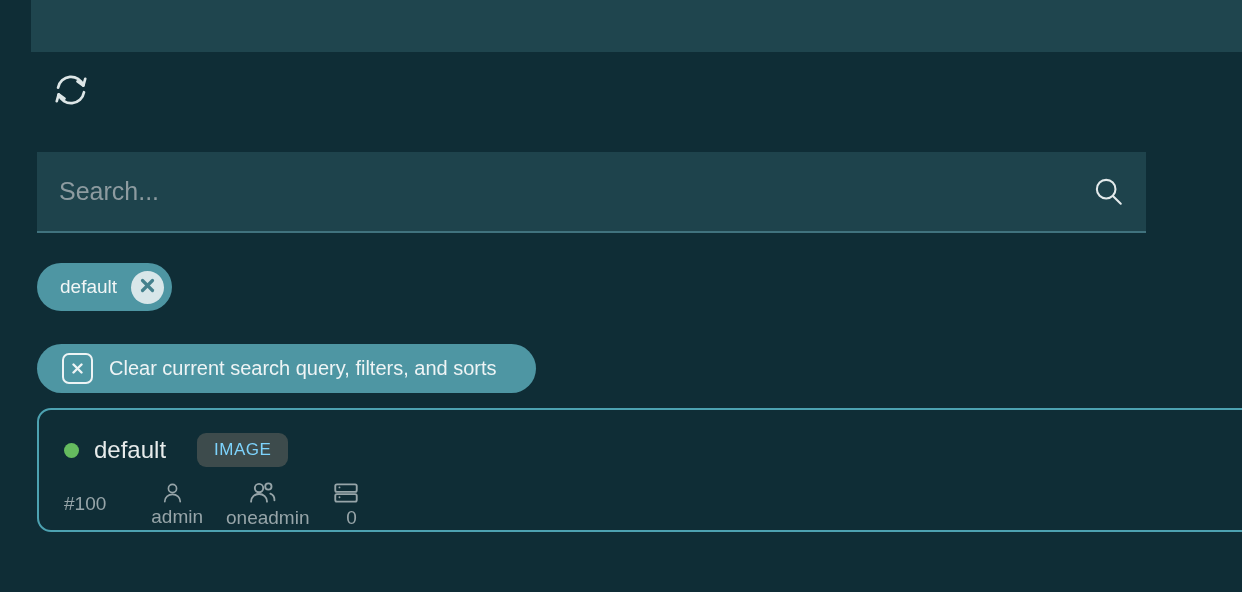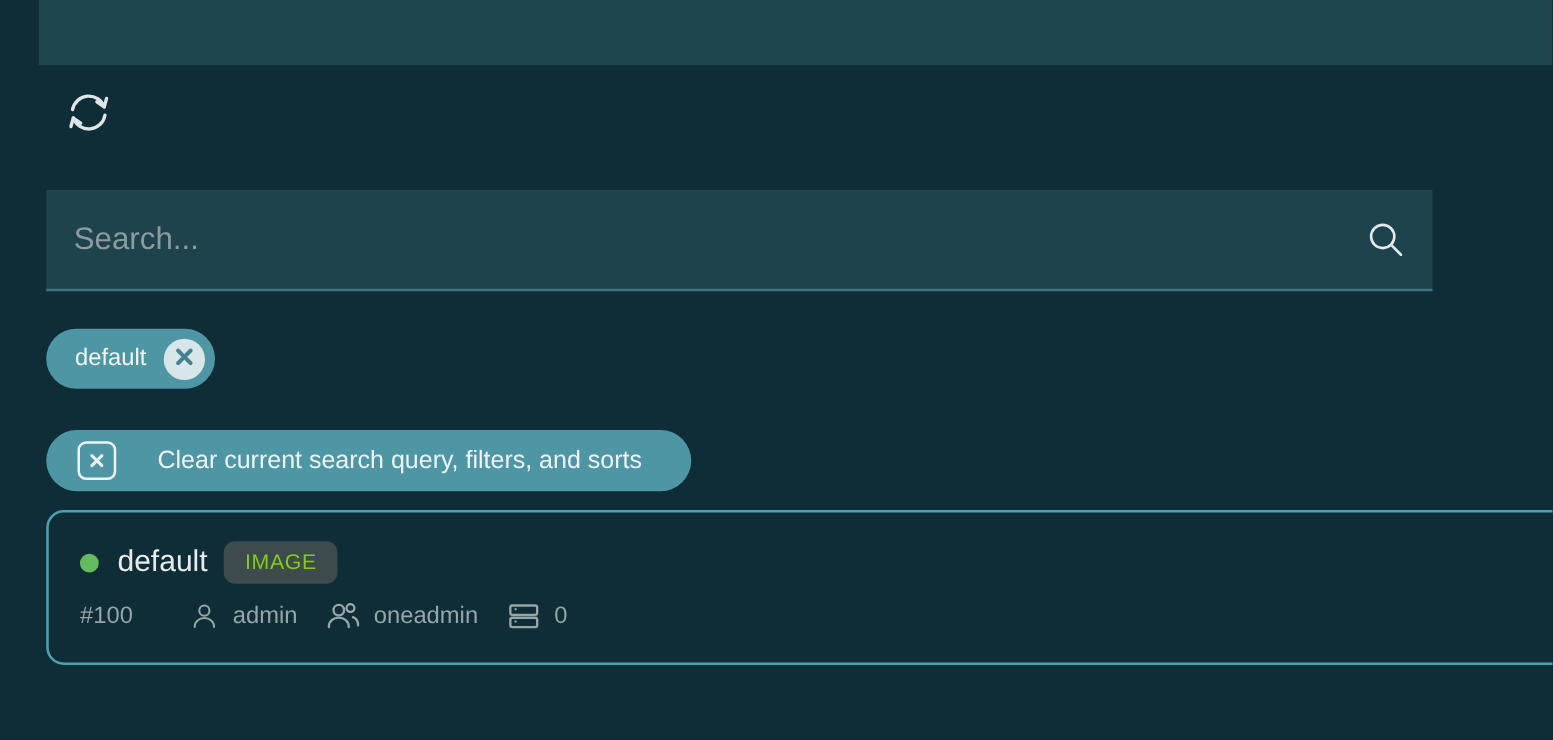--- a/index.html
+++ b/index.html
@@ -78,52 +78,52 @@
     padding: 0 39px 0 25px;
     cursor: pointer;
   }
   .clear-icon {
     width: 27px; height: 27px;
     border: 2px solid #eef4f5; border-radius: 7px;
     display: flex; align-items: center; justify-content: center;
     flex: 0 0 auto;
   }
   .clear-icon svg { width: 11px; height: 11px; stroke: #eef4f5; stroke-width: 2.4; stroke-linecap: round; }
-  .clear-label { color: #eef4f5; font-size: 20px; margin-left: 33px; white-space: nowrap; text-align: right; }
+  .clear-label { color: #eef4f5; font-size: 20px; margin-left: 16px; white-space: nowrap; text-align: right; }
 
   
   .card {
     position: absolute; left: 37px; top: 408px;
     width: 1262px; height: 124px;
     box-sizing: border-box;
     border: 2px solid #4da2b1;
     border-radius: 14px;
     padding: 21px 0 0 25px;
     cursor: pointer;
   }
   .card-row1 { display: flex; align-items: center; height: 38px; }
   .status-dot {
     width: 15px; height: 15px; border-radius: 50%;
     background: #65bb5f;
     flex: 0 0 auto;
   }
   .card-title { color: #e7ebeb; font-size: 24px; margin-left: 15px; }
   .type-badge {
-    margin-left: 13px;
-    background: #3d4b4c; color: #84cc16;
+    margin-left: 31px;
+    background: #3d4b4c; color: #7dd3fc;
     font-size: 17px; letter-spacing: 0.5px;
     padding: 7px 17px; border-radius: 9px;
   }
   .card-row2 {
     margin-top: 10px;
     display: flex; align-items: center;
     color: #97a5a9; font-size: 19px;
   }
   .card-row2 svg { fill: none; stroke: #97a5a9; stroke-width: 1.6; stroke-linecap: round; stroke-linejoin: round; display: block; }
-  .pair { display: inline-flex; align-items: center; }
+  .pair { display: inline-flex; align-items: center; flex-direction: column; }
   .pair + .pair { margin-left: 23px; align-items: center; }
   .pair .icn { margin-right: 10px; display: flex; }
   .card-id { margin-right: 45px; }
 </style>
 </head>
 <body>
 
 <div class="header-bar"></div>
 
 <button class="refresh-btn">

